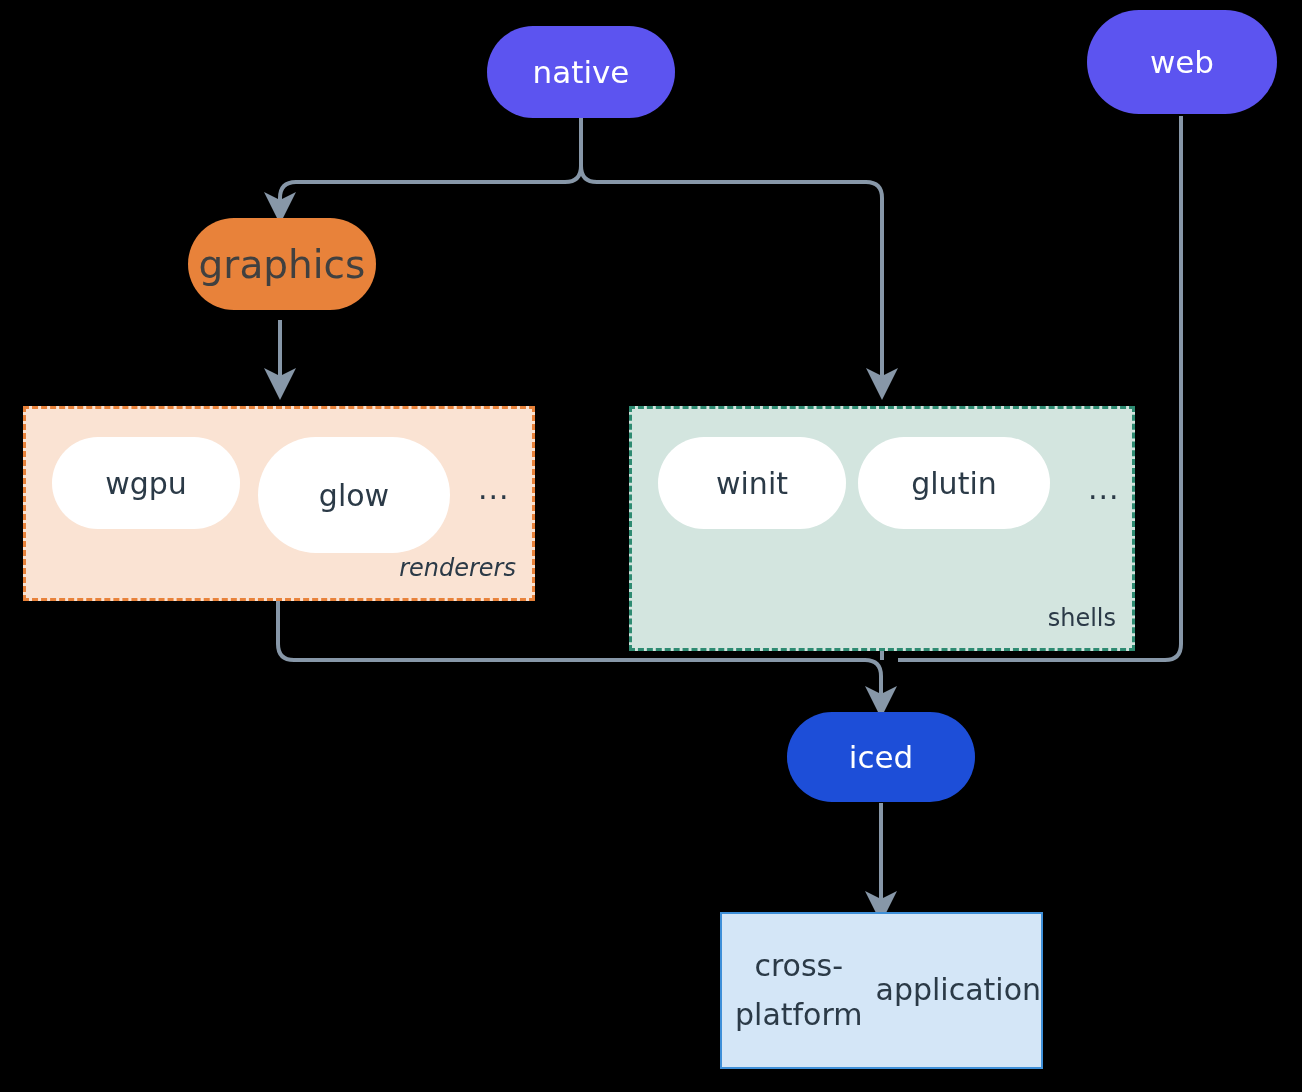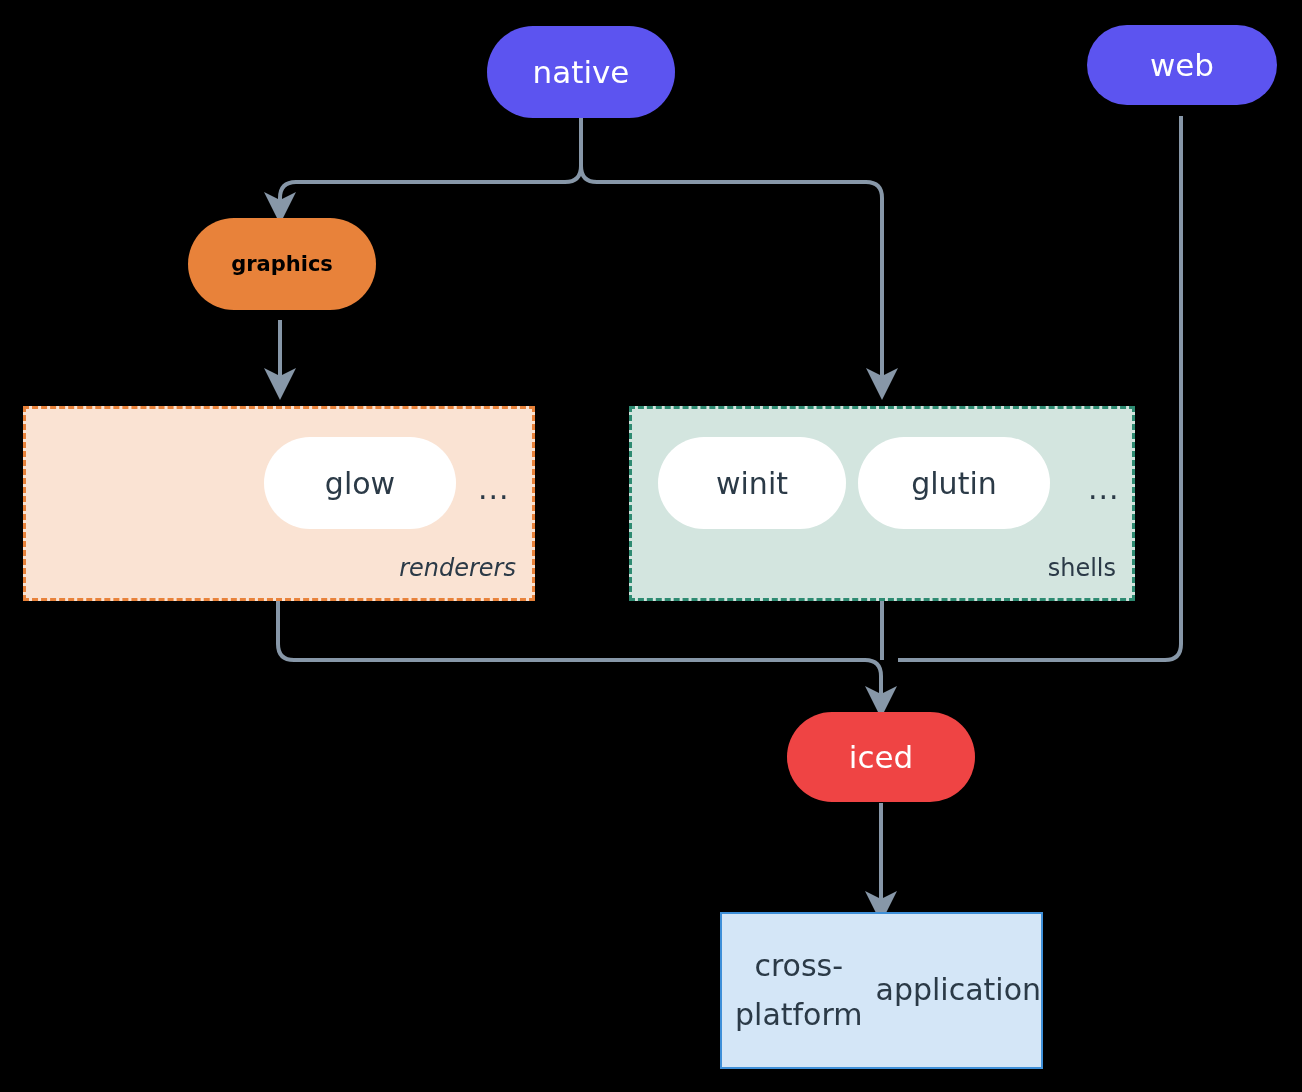--- a/index.html
+++ b/index.html
@@ -34,26 +34,25 @@
   .pill {
     border-radius: 999px;
   }
   .node-native, .node-web {
     background: #5C54F0;
     color: #FFFFFF;
     font-size: 31px;
   }
   .node-graphics {
     background: #E8823A;
-    color: #000000;
-    font-size: 21px;
-    font-weight: bold;
+    color: #404040;
+    font-size: 39px;
   }
   .node-iced {
-    background: #ef4444;
+    background: #1d4ed8;
     color: #FFFFFF;
     font-size: 31px;
   }
   .node-app {
     background: #D4E6F7;
     border: 2px solid #3E8FD8;
     color: #2B3A47;
     font-size: 30px;
     line-height: 1.62;
   }
@@ -121,37 +120,40 @@
       <path d="M1181,116 L1181,644 Q1181,660 1165,660 L898,660"></path>
 
       <path d="M881,803 L881,907" marker-end="url(#arrowhead)"></path>
     </g>
   </svg>
 
   <div class="node pill node-native" style="left:487px; top:26px; width:188px; height:92px;">
     <span>native</span>
   </div>
 
-  <div class="node pill node-web" style="left:1087px; top:25px; width:190px; height:80px;">
+  <div class="node pill node-web" style="left:1087px; top:10px; width:190px; height:104px;">
     <span>web</span>
   </div>
 
   <div class="node pill node-graphics" style="left:188px; top:218px; width:188px; height:92px;">
     <span>graphics</span>
   </div>
 
   <div class="group-box group-renderers" style="left:23px; top:406px; width:512px; height:195px;">
-    <div class="sub-pill" style="left:238px; top:28px; width:192px; height:92px;">
+    <div class="sub-pill" style="left:26px; top:28px; width:188px; height:92px;">
+      <span>wgpu</span>
+    </div>
+    <div class="sub-pill" style="left:232px; top:28px; width:192px; height:116px;">
       <span>glow</span>
     </div>
     <div class="ellipsis" style="left:452px; top:62px;">...</div>
     <div class="group-label" style="right:16px; bottom:16px;font-style:italic;">renderers</div>
   </div>
 
-  <div class="group-box group-shells" style="left:629px; top:406px; width:506px; height:195px;">
+  <div class="group-box group-shells" style="left:629px; top:406px; width:506px; height:245px;">
     <div class="sub-pill" style="left:26px; top:28px; width:188px; height:92px;">
       <span>winit</span>
     </div>
     <div class="sub-pill" style="left:226px; top:28px; width:192px; height:92px;">
       <span>glutin</span>
     </div>
     <div class="ellipsis" style="left:456px; top:62px;">...</div>
     <div class="group-label" style="right:16px; bottom:16px;margin-top:16px;">shells</div>
   </div>
 

